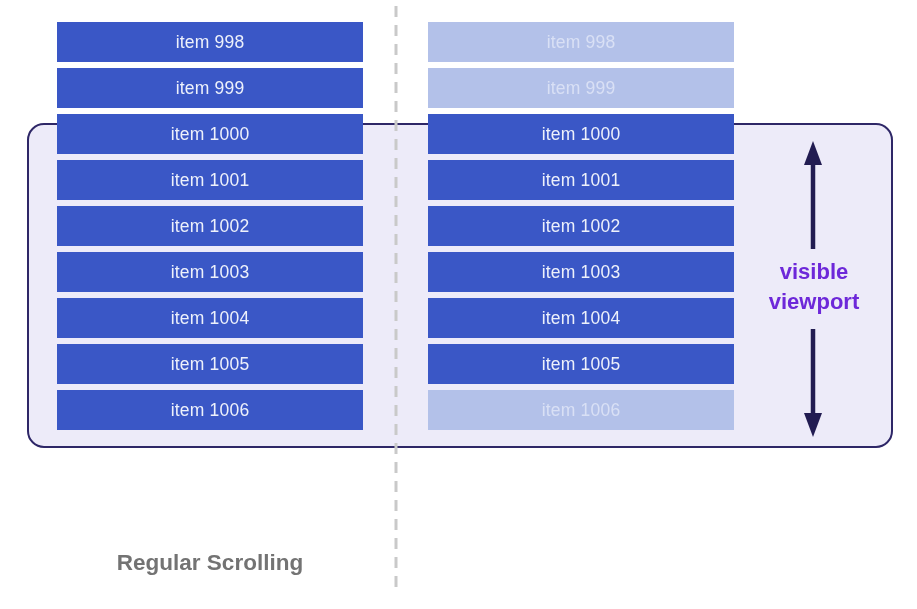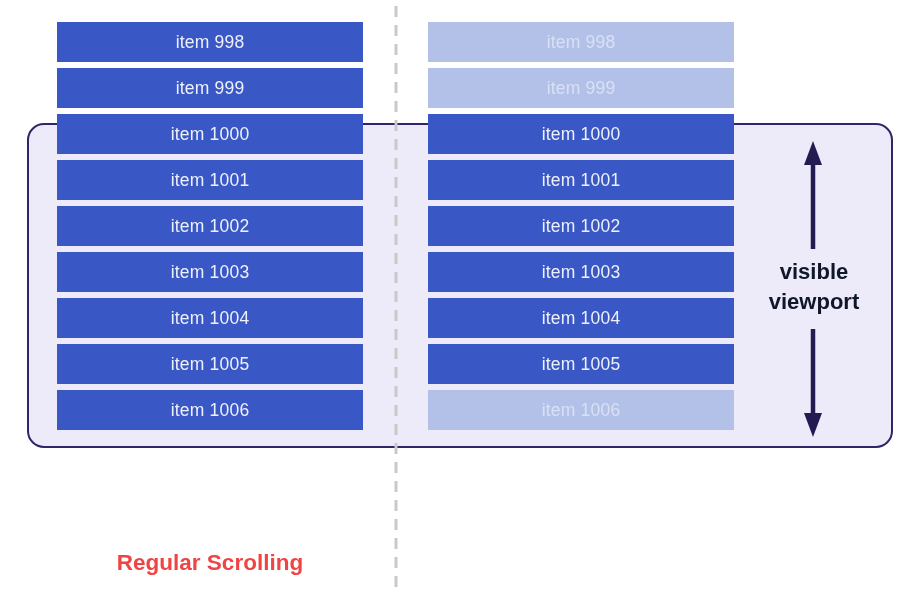--- a/index.html
+++ b/index.html
@@ -57,31 +57,31 @@
   }
   .viewport-label {
     position: absolute;
     left: 746px;
     top: 257px;
     width: 136px;
     text-align: center;
     font-weight: bold;
     font-size: 22px;
     line-height: 30px;
-    color: #0f172a;
+    color: #6d28d9;
     white-space: pre-line;
   }
   .caption {
     position: absolute;
     top: 550px;
     width: 306px;
     text-align: center;
     font-weight: bold;
     font-size: 22.5px;
-    color: #ef4444;
+    color: #737373;
   }
   .caption.left  { left: 57px; }
   .caption.right { left: 428px; }
 </style>
 </head>
 <body>
 
 <div class="stage">
 
   <div class="viewport-box"></div>

